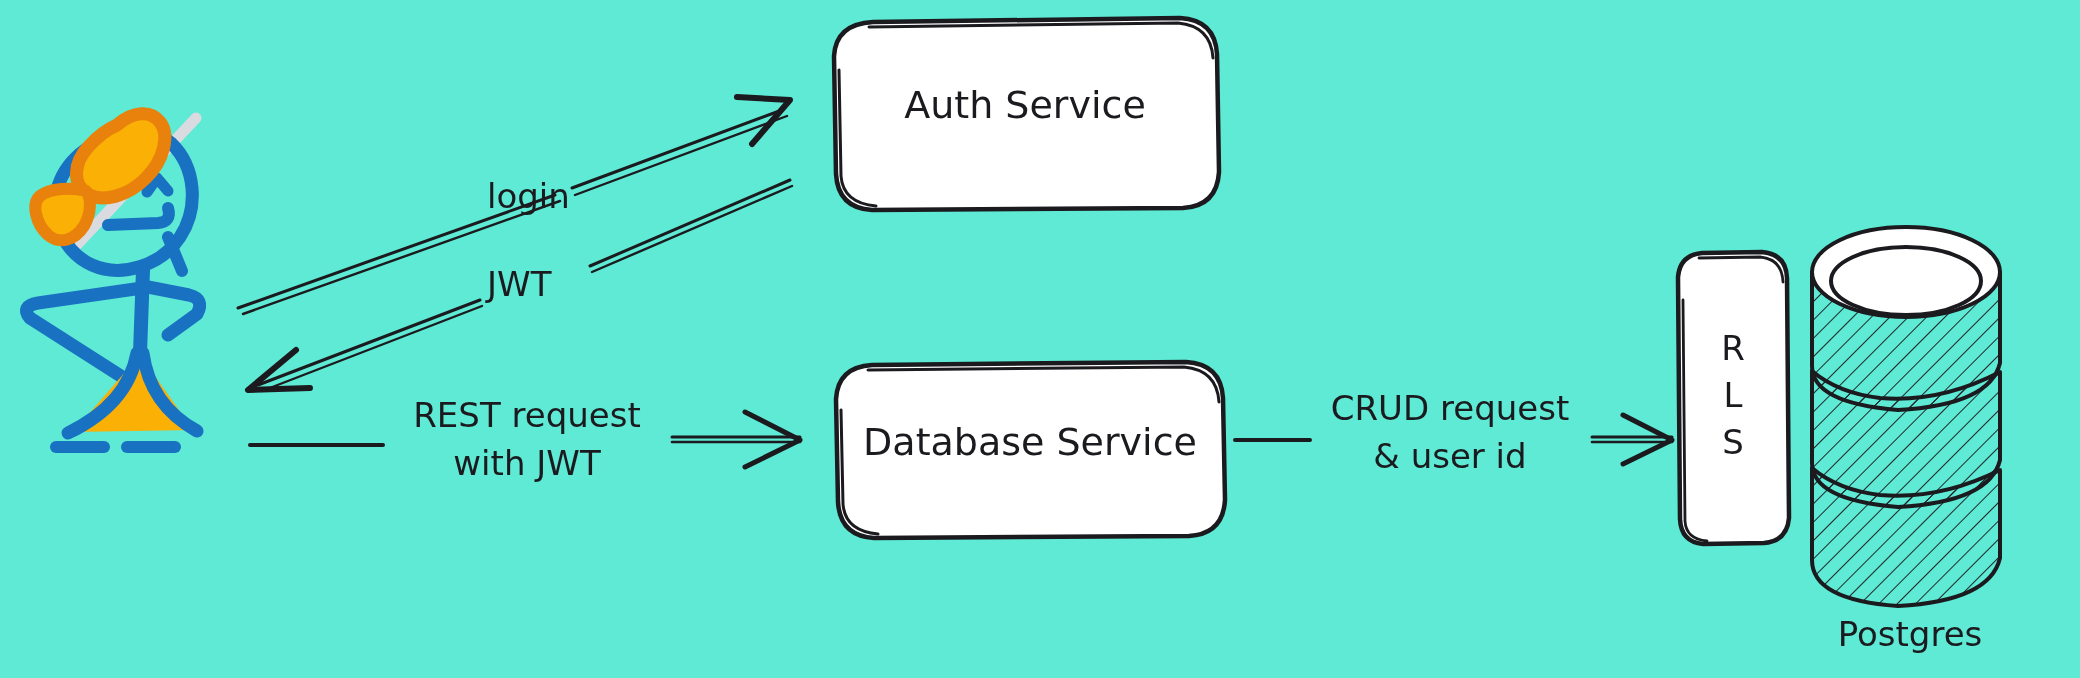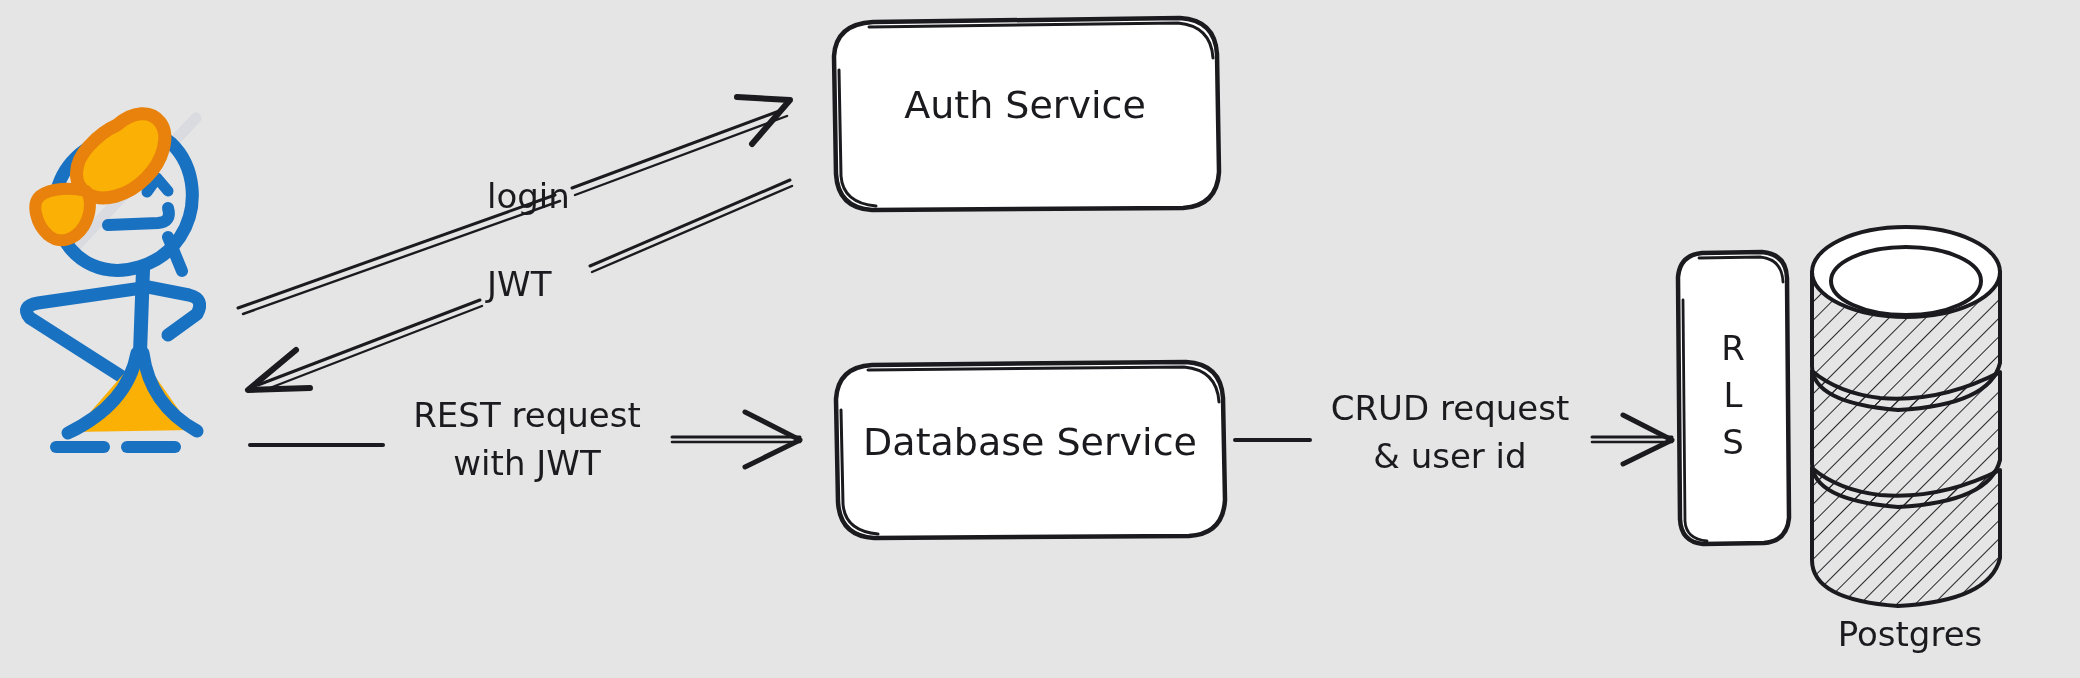--- a/index.html
+++ b/index.html
@@ -7,21 +7,21 @@
     padding: 0;
     background: #ffffff;
   }
   body {
     font-family: "DejaVu Sans", sans-serif;
   }
   #canvas {
     position: relative;
     width: 2080px;
     height: 678px;
-    background: #e5e5e5;
+    background: #5eead4;
     overflow: hidden;
   }
   #canvas svg.layer {
     position: absolute;
     top: 0;
     left: 0;
     width: 2080px;
     height: 678px;
   }
   .hand-text {

